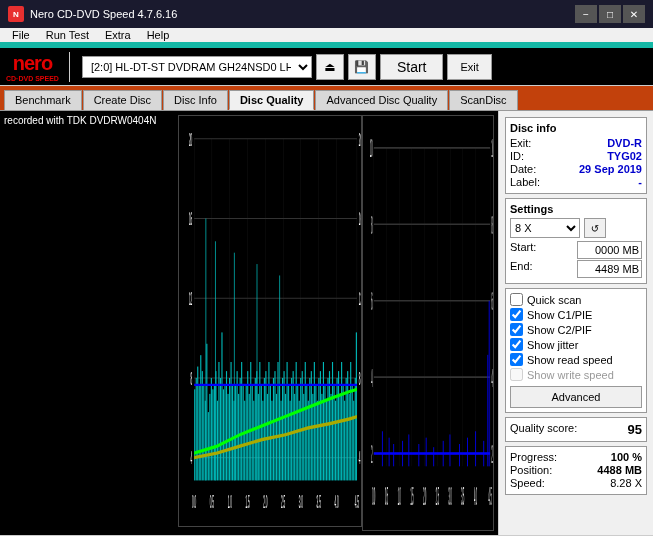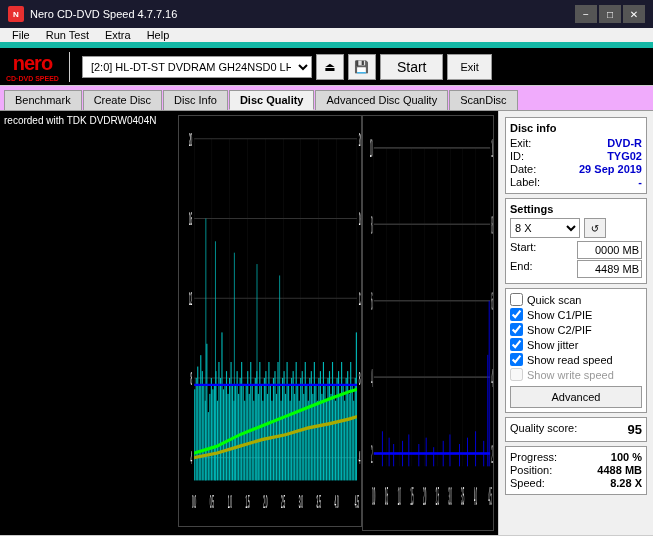--- a/index.html
+++ b/index.html
@@ -19,21 +19,21 @@
 
     
     .toolbar { background: #000000; height: 38px; display: flex; align-items: center; padding: 2px 6px; gap: 4px; border-bottom: 1px solid #ccc; }
     .nero-brand { display: flex; flex-direction: column; align-items: center; margin-right: 8px; border-right: 1px solid #ccc; padding-right: 10px; }
     .drive-select { height: 22px; width: 230px; font-size: 11px; border: 1px solid #999; background: white; padding: 0 4px; }
     .toolbar-btn { height: 26px; width: 28px; background: #f0f0f0; border: 1px solid #999; display: flex; align-items: center; justify-content: center; cursor: pointer; font-size: 12px; }
     .start-btn { height: 26px; padding: 0 16px; background: #f0f0f0; border: 1px solid #999; cursor: pointer; font-size: 14px; font-weight: normal; }
     .exit-btn { height: 26px; padding: 0 12px; background: #f0f0f0; border: 1px solid #999; cursor: pointer; font-size: 11px; }
 
     
-    .tabs { background: #f0abfc; display: flex; padding: 4px 4px 0; gap: 1px; border-bottom: 1px solid #999; }
+    .tabs { background: #c2410c; display: flex; padding: 4px 4px 0; gap: 1px; border-bottom: 1px solid #999; }
     .tab { padding: 3px 10px; font-size: 11px; background: #d8d8d8; border: 1px solid #999; border-bottom: none; cursor: pointer; color: #000; }
     .tab.active { background: #f0f0f0; border-bottom: 1px solid #f0f0f0; font-weight: bold; z-index: 1; }
 
     
     .main-content { display: flex; height: calc(536px - 28px - 20px - 38px - 26px); }
 
     
     .chart-area { flex: 1; background: #000; position: relative; padding: 4px; display: flex; flex-direction: row; }
     .chart-title { color: white; font-size: 10px; text-align: center; margin-bottom: 2px; }
 
@@ -63,21 +63,21 @@
 
     
     .chart-svg { width: 100%; height: 100%; }
   </style>
 </head>
 <body>
 
 <div class="title-bar">
   <div class="title-bar-left">
     <div class="title-bar-icon">N</div>
-    <span class="title-bar-text">Nero CD-DVD Speed 4.7.7.16</span>
+    <span class="title-bar-text">Nero CD-DVD Speed 4.7.6.16</span>
   </div>
   <div class="title-bar-controls">
     <button class="title-btn">−</button>
     <button class="title-btn">□</button>
     <button class="title-btn close">✕</button>
   </div>
 </div>
 
 <div class="menu-bar">
   <span class="menu-item">File</span>
@@ -427,21 +427,21 @@
       <div class="progress-row">
         <span>Progress:</span>
         <span style="font-weight:bold;">100 %</span>
       </div>
       <div class="progress-row">
         <span>Position:</span>
         <span style="font-weight:bold;">4488 MB</span>
       </div>
       <div class="progress-row">
         <span>Speed:</span>
-        <span style="font-weight:bold;text-align:center;">8.28 X</span>
+        <span style="font-weight:normal;text-align:center;">8.28 X</span>
       </div>
     </div>
 
   </div>
 </div>
 
 <div class="stats-bar">
 
   
   

